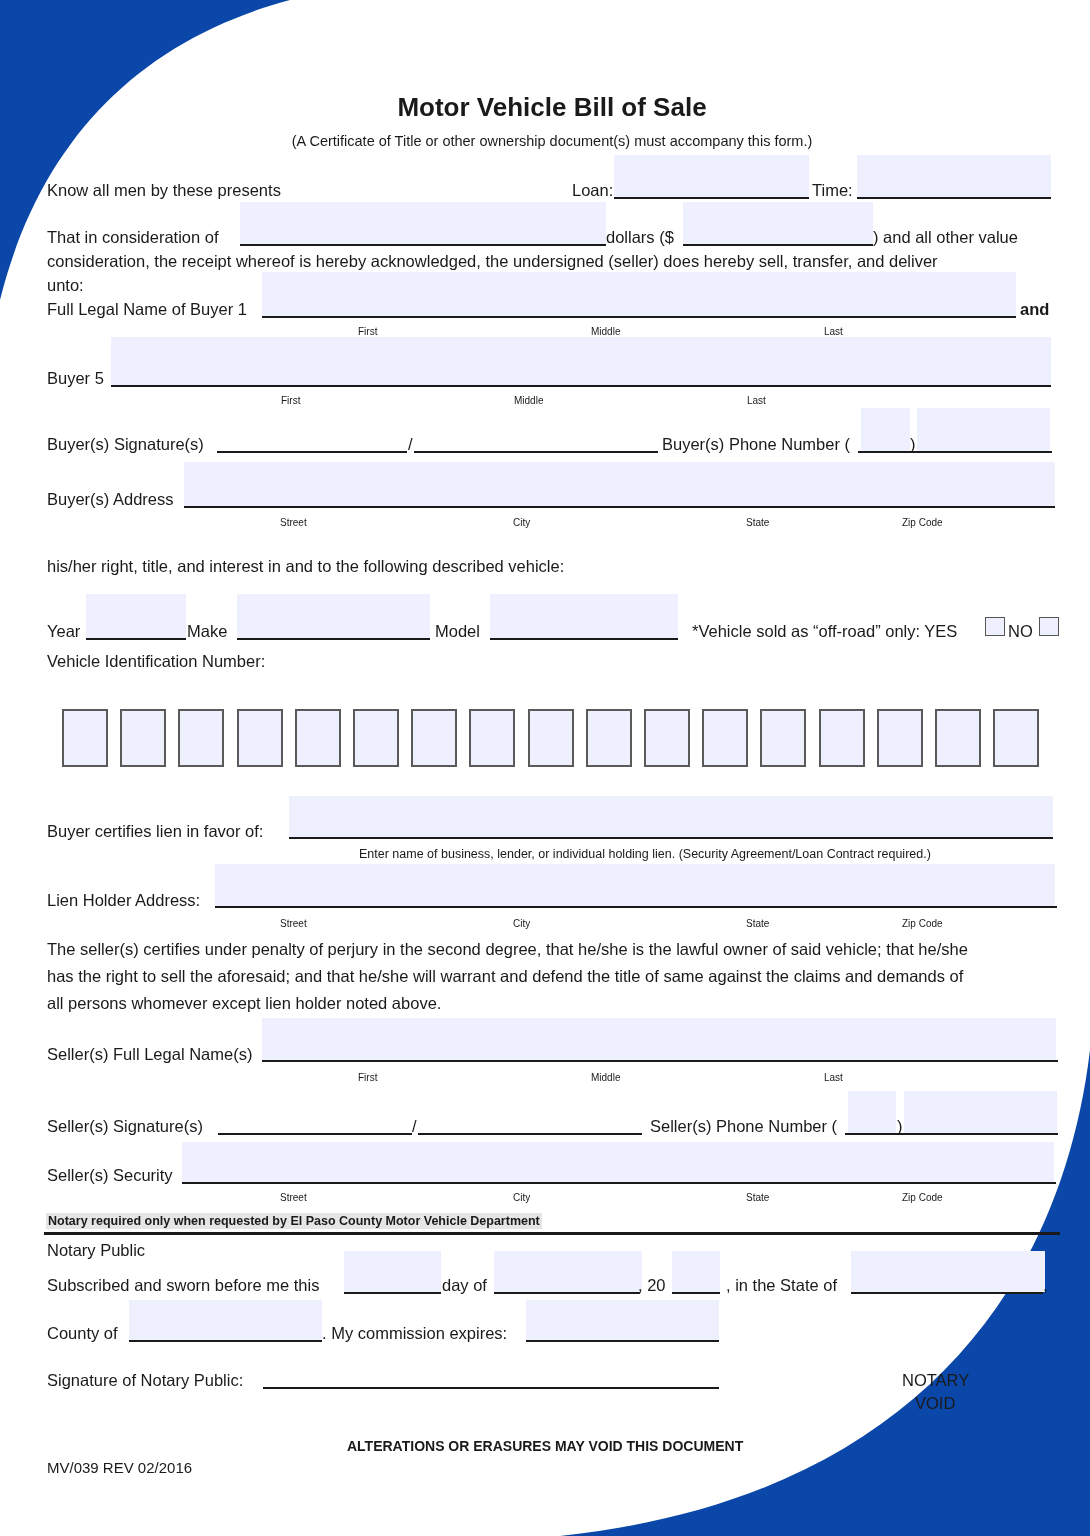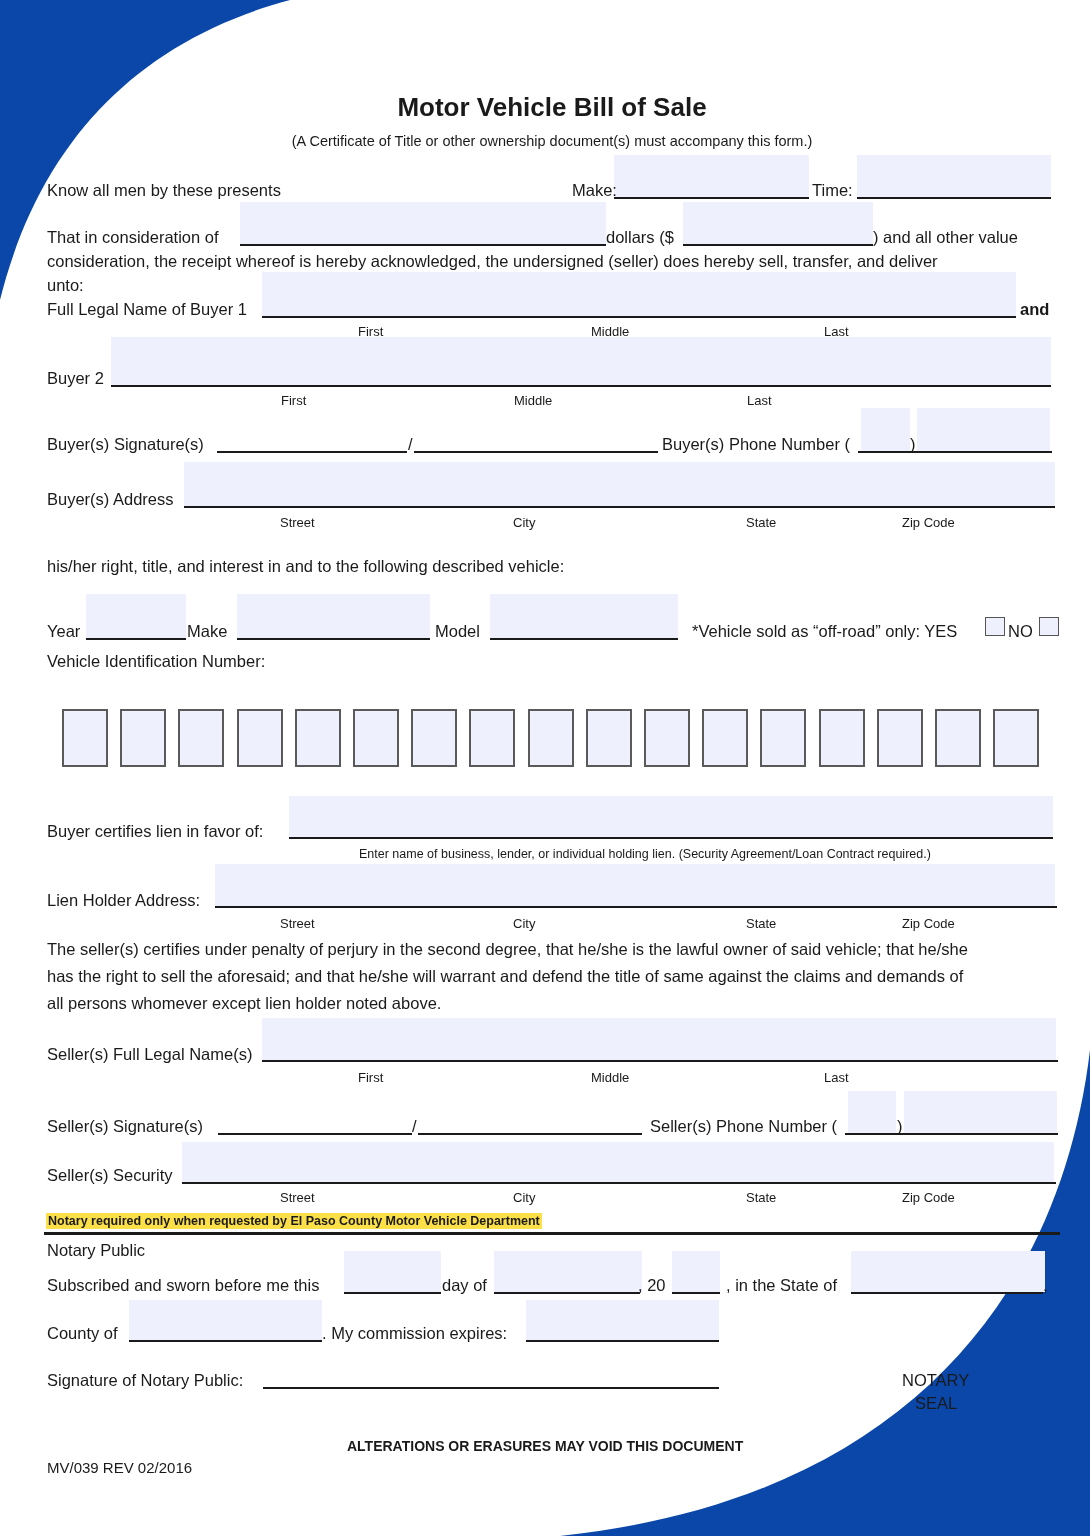--- a/index.html
+++ b/index.html
@@ -4,45 +4,45 @@
 <style>
   html, body { margin:0; padding:0; }
   body {
     width:1090px; height:1536px; position:relative; overflow:hidden;
     background:#ffffff; color:#1a1a1a;
     font-family:"Liberation Sans", "DejaVu Sans", sans-serif;
   }
   .swoosh { position:absolute; left:0; top:0; width:1090px; height:1536px; z-index:0; }
   .abs { position:absolute; z-index:2; }
   .txt { font-size:16.5px; white-space:nowrap; line-height:20px; }
-  .small { font-size:13px; white-space:nowrap; line-height:16px; }
+  .small { font-size:10px; white-space:nowrap; line-height:16px; }
   .tiny { font-size:12.5px; white-space:nowrap; line-height:16px; }
   .title { font-size:26px; font-weight:bold; white-space:nowrap; }
   .subtitle { font-size:14.5px; white-space:nowrap; }
   .fill { position:absolute; background:#eef1fd; z-index:1; }
   .line { position:absolute; height:0; border-top:2px solid #1a1a1a; z-index:2; }
   .vin { position:absolute; width:46px; height:58px; background:#eef1fd; border:2px solid #5a5a5a; box-sizing:border-box; z-index:2; }
   .chk { position:absolute; width:20px; height:19px; background:#eef1fd; border:1.5px solid #555; box-sizing:border-box; z-index:2; }
-  .hl { background:#fde047; font-weight:bold; font-size:12.5px; padding:1px 2px; }
+  .hl { background:#e5e5e5; font-weight:bold; font-size:12.5px; padding:1px 2px; }
   .bold { font-weight:bold; }
   .thickline { position:absolute; height:0; border-top:3px solid #1a1a1a; z-index:2; }
 </style>
 </head>
 <body>
 
 <svg class="swoosh" viewBox="0 0 1090 1536" preserveAspectRatio="none">
   <path d="M0,0 L290,0 C140,40 40,140 0,300 Z" fill="#0a47a9"></path>
   <path d="M1090,1050 C1060,1300 900,1500 560,1536 L1090,1536 Z" fill="#0a47a9"></path>
 </svg>
 
 <div class="abs title" style="left:0;width:1104px;text-align:center;top:92px;">Motor Vehicle Bill of Sale</div>
 <div class="abs subtitle" style="left:0;width:1104px;text-align:center;top:133px;">(A Certificate of Title or other ownership document(s) must accompany this form.)</div>
 
 <div class="abs txt" style="left:47px;top:180px;text-align:right;">Know all men by these presents</div>
-<div class="abs txt" style="left:572px;top:180px;">Make:</div>
+<div class="abs txt" style="left:572px;top:180px;">Loan:</div>
 <div class="fill" style="left:614px;top:155px;width:195px;height:42px;"></div>
 <div class="line" style="left:614px;top:197px;width:195px;"></div>
 <div class="abs txt" style="left:812px;top:180px;">Time:</div>
 <div class="fill" style="left:857px;top:155px;width:194px;height:42px;"></div>
 <div class="line" style="left:857px;top:197px;width:194px;"></div>
 
 <div class="abs txt" style="left:47px;top:227px;">That in consideration of</div>
 <div class="fill" style="left:240px;top:202px;width:366px;height:42px;"></div>
 <div class="line" style="left:240px;top:244px;width:366px;"></div>
 <div class="abs txt" style="left:606px;top:227px;">dollars ($</div>
@@ -53,21 +53,21 @@
 <div class="abs txt" style="left:47px;top:275px;">unto:</div>
 
 <div class="abs txt" style="left:47px;top:299px;">Full Legal Name of Buyer 1</div>
 <div class="fill" style="left:262px;top:272px;width:754px;height:44px;"></div>
 <div class="line" style="left:262px;top:316px;width:754px;"></div>
 <div class="abs txt" style="left:1020px;top:299px;font-weight:bold;">and</div>
 <div class="abs small" style="left:358px;top:324px;">First</div>
 <div class="abs small" style="left:591px;top:324px;">Middle</div>
 <div class="abs small" style="left:824px;top:324px;">Last</div>
 
-<div class="abs txt" style="left:47px;top:368px;">Buyer 2</div>
+<div class="abs txt" style="left:47px;top:368px;">Buyer 5</div>
 <div class="fill" style="left:111px;top:337px;width:940px;height:48px;"></div>
 <div class="line" style="left:111px;top:385px;width:940px;"></div>
 <div class="abs small" style="left:281px;top:393px;">First</div>
 <div class="abs small" style="left:514px;top:393px;">Middle</div>
 <div class="abs small" style="left:747px;top:393px;">Last</div>
 
 <div class="abs txt" style="left:47px;top:434px;">Buyer(s) Signature(s)</div>
 <div class="line" style="left:217px;top:451px;width:190px;"></div>
 <div class="abs txt" style="left:408px;top:434px;">/</div>
 <div class="line" style="left:414px;top:451px;width:244px;"></div>
@@ -187,16 +187,16 @@
 <div class="abs txt" style="left:47px;top:1323px;">County of</div>
 <div class="fill" style="left:129px;top:1300px;width:193px;height:40px;"></div>
 <div class="line" style="left:129px;top:1340px;width:193px;"></div>
 <div class="abs txt" style="left:322px;top:1323px;">. My commission expires:</div>
 <div class="fill" style="left:526px;top:1300px;width:193px;height:40px;"></div>
 <div class="line" style="left:526px;top:1340px;width:193px;"></div>
 
 <div class="abs txt" style="left:47px;top:1370px;">Signature of Notary Public:</div>
 <div class="line" style="left:263px;top:1387px;width:456px;"></div>
 <div class="abs txt" style="left:902px;top:1370px;">NOTARY</div>
-<div class="abs txt" style="left:915px;top:1393px;">SEAL</div>
+<div class="abs txt" style="left:915px;top:1393px;">VOID</div>
 
 <div class="abs small bold" style="left:347px;top:1438px;font-size:14px;">ALTERATIONS OR ERASURES MAY VOID THIS DOCUMENT</div>
 <div class="abs txt" style="left:47px;top:1458px;font-size:15px;">MV/039 REV 02/2016</div>
 
 </body></html>

